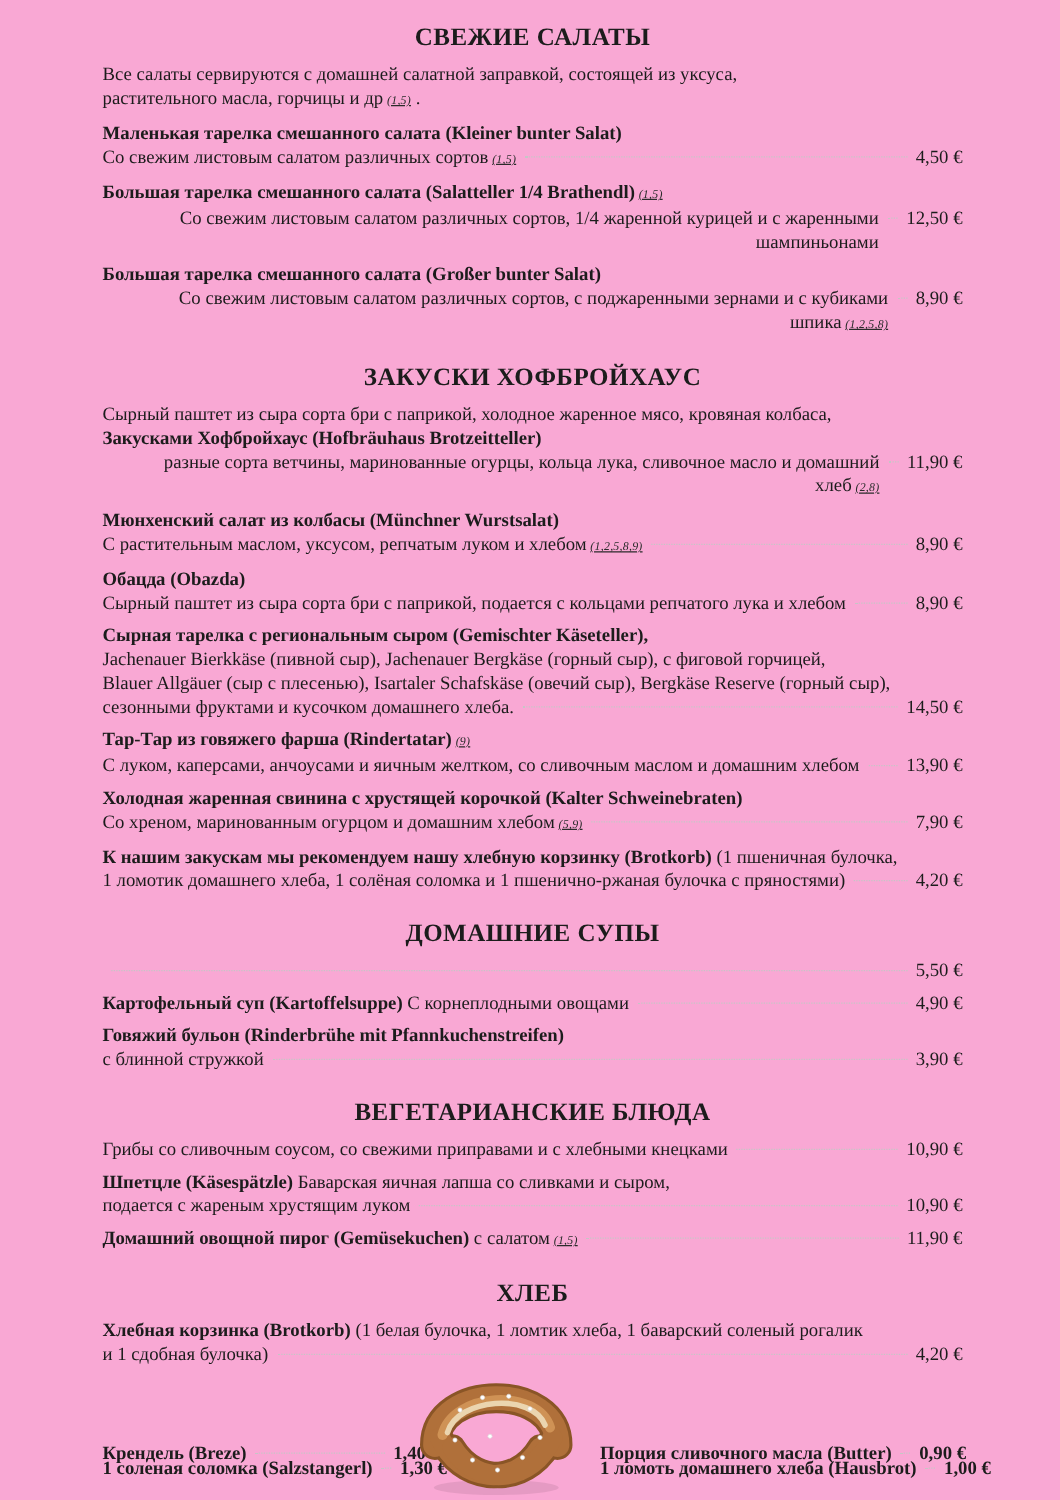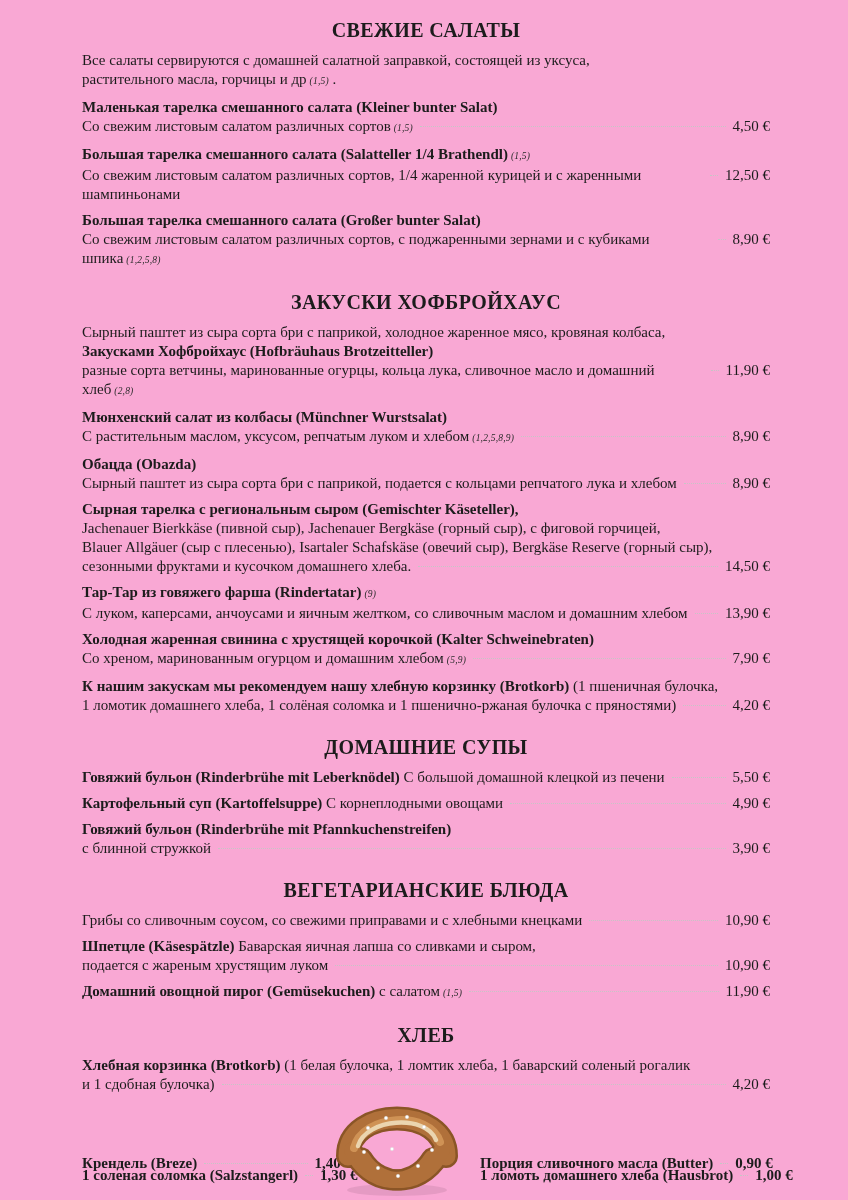--- a/index.html
+++ b/index.html
@@ -16,23 +16,23 @@
   .section-heading{
     font-size:20px;line-height:24px;font-weight:bold;
     text-align:center;letter-spacing:0.4px;
     margin:20px 0 9px 0;
   }
   .menu-section:first-child .section-heading{margin-top:2px;}
   .menu-item{margin-top:7px;font-size:15px;line-height:19px;}
   .menu-item.intro{margin-top:3px;}
   .line{min-height:19px;}
   .line.priced{display:flex;align-items:baseline;}
-  .content{flex:0 1 auto;}
+  .content{flex:0 1 auto;text-align:right;}
   .b-run{font-weight:bold;}
-  .note{font-style:italic;font-size:9.5px;color:#2b2b2b;margin-left:3px;letter-spacing:0.2px;}
+  .note{font-style:italic;font-size:9.5px;color:#2b2b2b;margin-left:3px;letter-spacing:0.2px;text-decoration:underline;}
   .leader{
     flex:1 1 auto;min-width:8px;
     border-bottom:1px dotted #c6c6c6;
     margin:0 7px;
     transform:translateY(-4px);
   }
   .price{white-space:nowrap;}
   
   .bread-extra{position:relative;height:132px;margin-top:8px;}
   .bread-row{
@@ -141,21 +141,20 @@
             <span class="content"><span class="t-run">1 ломотик домашнего хлеба, 1 солёная соломка и 1 пшенично-ржаная булочка с пряностями)</span></span>
             <span class="leader"></span>
             <span class="price">4,20 €</span>
           </div>
         </div>
       </section>
       <section class="menu-section">
         <h2 class="section-heading">ДОМАШНИЕ СУПЫ</h2>
         <div class="menu-item">
           <div class="line priced">
-            <span class="content"><span class="b-run">Говяжий бульон (Rinderbrühe mit Leberknödel)</span><span class="t-run"> С большой домашной клецкой из печени</span></span>
             <span class="leader"></span>
             <span class="price">5,50 €</span>
           </div>
         </div>
         <div class="menu-item">
           <div class="line priced">
             <span class="content"><span class="b-run">Картофельный суп (Kartoffelsuppe)</span><span class="t-run"> С корнеплодными овощами</span></span>
             <span class="leader"></span>
             <span class="price">4,90 €</span>
           </div>

